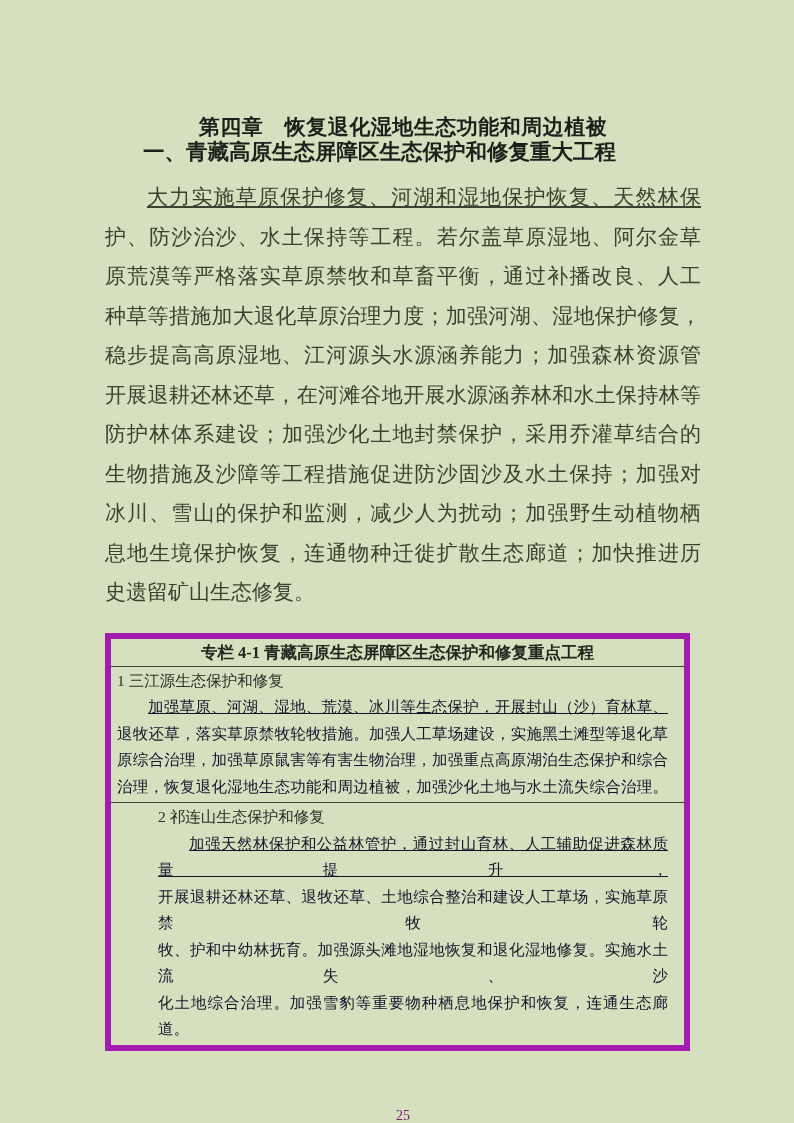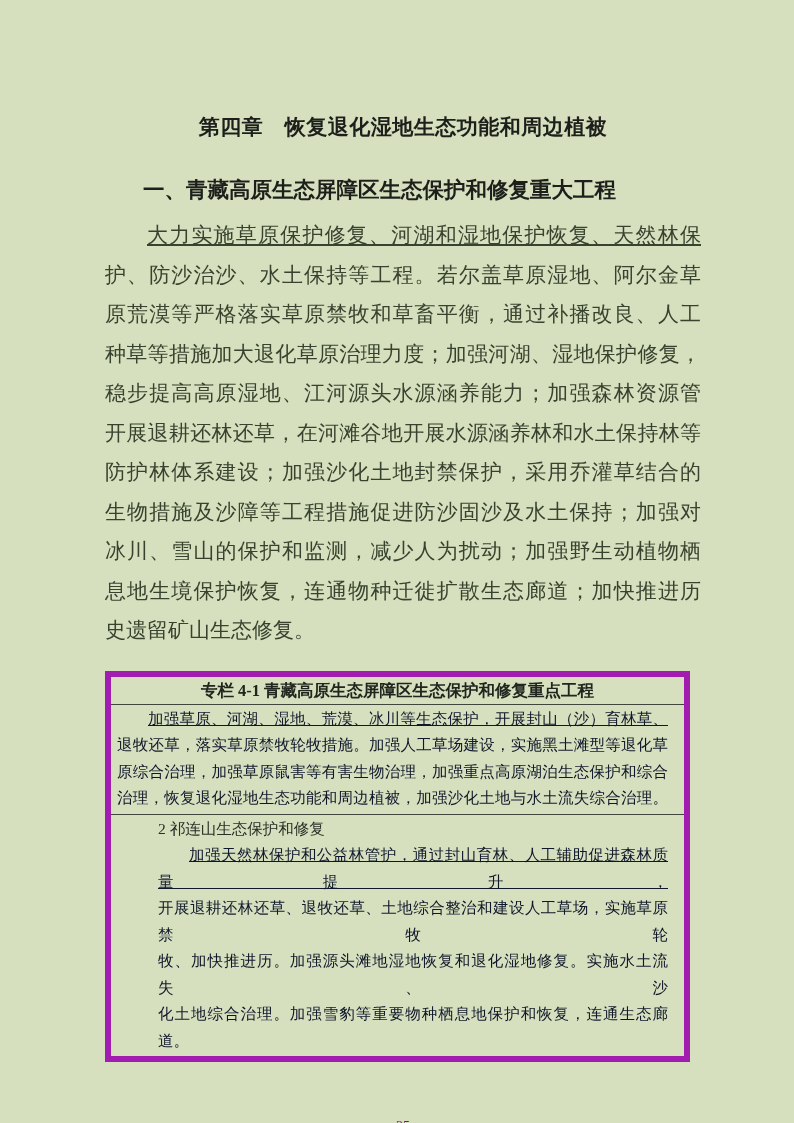--- a/index.html
+++ b/index.html
@@ -28,21 +28,20 @@
     color: #1c1f1a;
     text-align: center;
     letter-spacing: 0.5px;
   }
   .section-heading {
     font-family: "Liberation Sans", sans-serif;
     font-weight: bold;
     font-size: 21.5px;
     line-height: 25px;
     color: #1c1f1a;
-    margin-top: 38px;
     margin-left: 38px;
   }
   .body-para { margin-top: 13px; }
   .jline {
     font-size: 21px;
     line-height: 39.5px;
     color: #38432f;
     text-align: justify;
     text-align-last: justify;
   }
@@ -107,31 +106,32 @@
       <div class="jline">生物措施及沙障等工程措施促进防沙固沙及水土保持；加强对</div>
       <div class="jline">冰川、雪山的保护和监测，减少人为扰动；加强野生动植物栖</div>
       <div class="jline">息地生境保护恢复，连通物种迁徙扩散生态廊道；加快推进历</div>
       <div class="jline last">史遗留矿山生态修复。</div>
     </div>
 
     <div class="panel">
       <div class="panel-title">专栏 4-1 青藏高原生态屏障区生态保护和修复重点工程</div>
 
       <div class="panel-section">
+        <div class="panel-heading">1 三江源生态保护和修复</div>
         <div class="jline first">加强草原、河湖、湿地、荒漠、冰川等生态保护，开展封山（沙）育林草、</div>
         <div class="jline">退牧还草，落实草原禁牧轮牧措施。加强人工草场建设，实施黑土滩型等退化草</div>
         <div class="jline">原综合治理，加强草原鼠害等有害生物治理，加强重点高原湖泊生态保护和综合</div>
         <div class="jline">治理，恢复退化湿地生态功能和周边植被，加强沙化土地与水土流失综合治理。</div>
       </div>
 
       <div class="panel-section">
         <div class="panel-heading">2 祁连山生态保护和修复</div>
         <div class="jline first">加强天然林保护和公益林管护，通过封山育林、人工辅助促进森林质量提升，</div>
         <div class="jline">开展退耕还林还草、退牧还草、土地综合整治和建设人工草场，实施草原禁牧轮</div>
-        <div class="jline">牧、加快推进历。加强源头滩地湿地恢复和退化湿地修复。实施水土流失、沙</div>
+        <div class="jline">牧、护和中幼林抚育。加强源头滩地湿地恢复和退化湿地修复。实施水土流失、沙</div>
         <div class="jline last">化土地综合治理。加强雪豹等重要物种栖息地保护和恢复，连通生态廊道。</div>
       </div>
     </div>
 
     <div class="page-number">25</div>
 
   </div>
 </div>
 
 </body></html>

